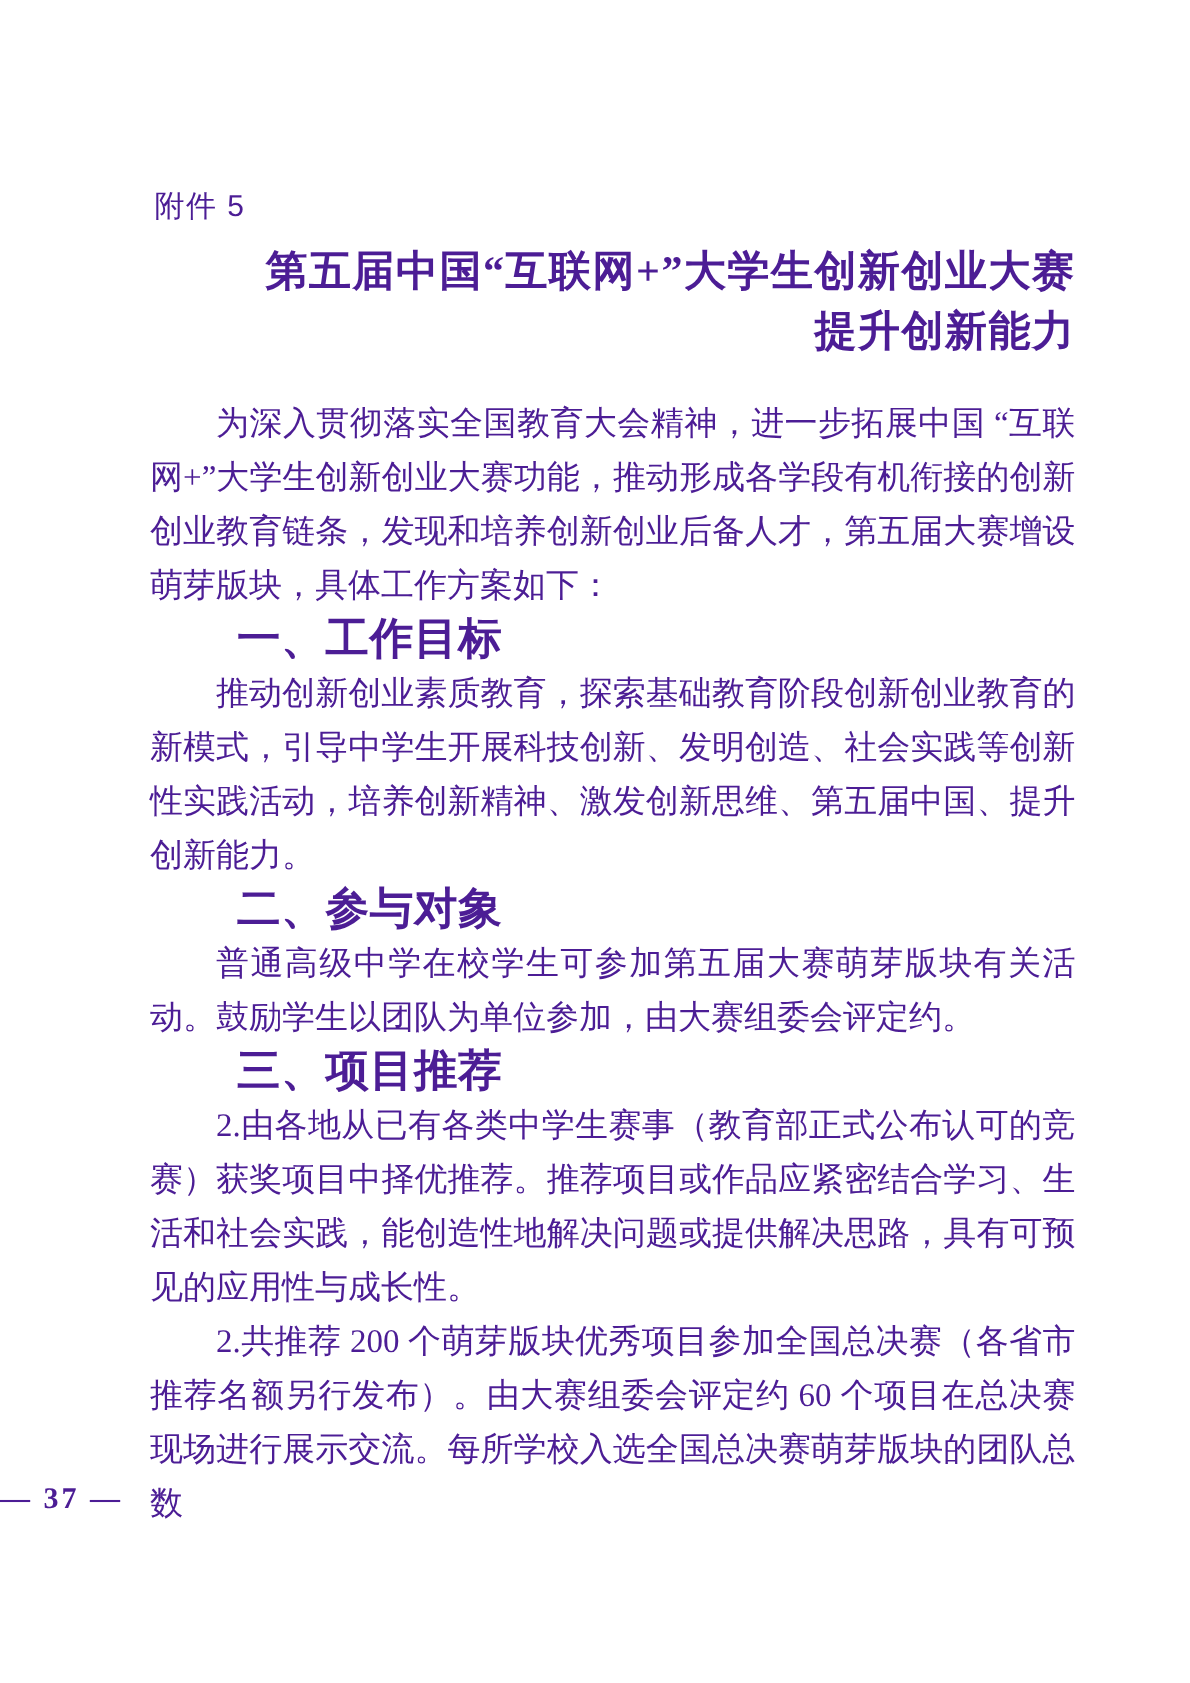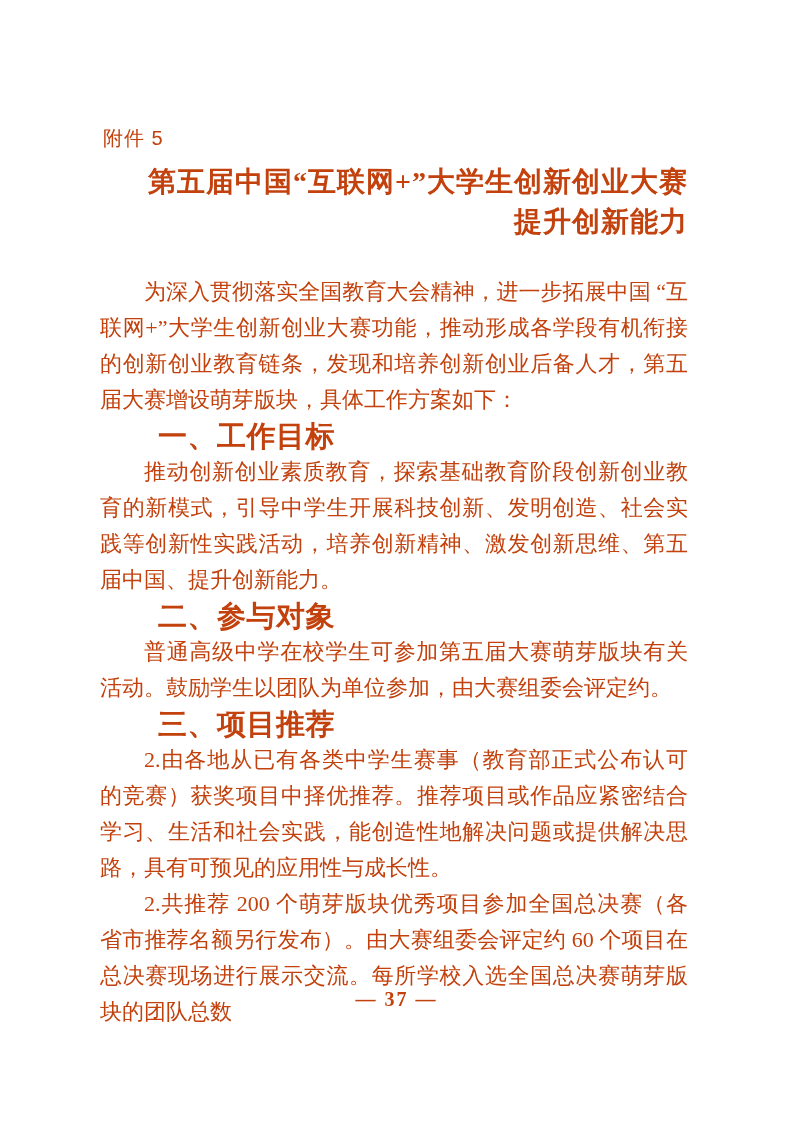--- a/index.html
+++ b/index.html
@@ -2,44 +2,44 @@
 <html><head>
 <meta charset="utf-8">
 <style>
   * { margin: 0; padding: 0; box-sizing: border-box; }
   html, body { background: #ffffff; }
   .page {
     position: relative;
     width: 793px;
     height: 1122px;
     background: #ffffff;
-    color: #c2410c;
+    color: #4c1d95;
     font-family: "Liberation Serif", serif;
-    padding: 127px 105px 0 100px;
+    padding: 127px 76px 0 100px;
     overflow: hidden;
   }
   .attachment-label {
     font-family: "Liberation Sans", sans-serif;
     font-size: 20px;
     line-height: 23px;
     margin-left: 3px;
     letter-spacing: 1px;
   }
   .doc-title {
     margin-top: 12px;
     text-align: right;
     font-family: "Liberation Serif", serif;
     font-weight: bold;
     font-size: 28px;
     line-height: 40px;
     letter-spacing: 1px;
   }
   .doc-title span { display: block; }
   .body-block {
-    margin-top: 32px;
+    margin-top: 22px;
     font-size: 22px;
     line-height: 36px;
     text-align: justify;
     text-justify: inter-ideograph;
   }
   .body-para {
     text-indent: 2em;
     font-family: "Liberation Serif", serif;
     font-weight: normal;
   }
@@ -49,21 +49,21 @@
     font-size: 29px;
     line-height: 36px;
     text-indent: 2em;
     letter-spacing: 0.5px;
   }
   .page-footer {
     position: absolute;
     top: 988px;
     left: 0;
     width: 100%;
-    text-align: center;
+    text-align: left;
     font-family: "Liberation Serif", serif;
     font-weight: bold;
     font-size: 20px;
     letter-spacing: 2px;
   }
 </style>
 </head>
 <body>
 
 <div class="page">

